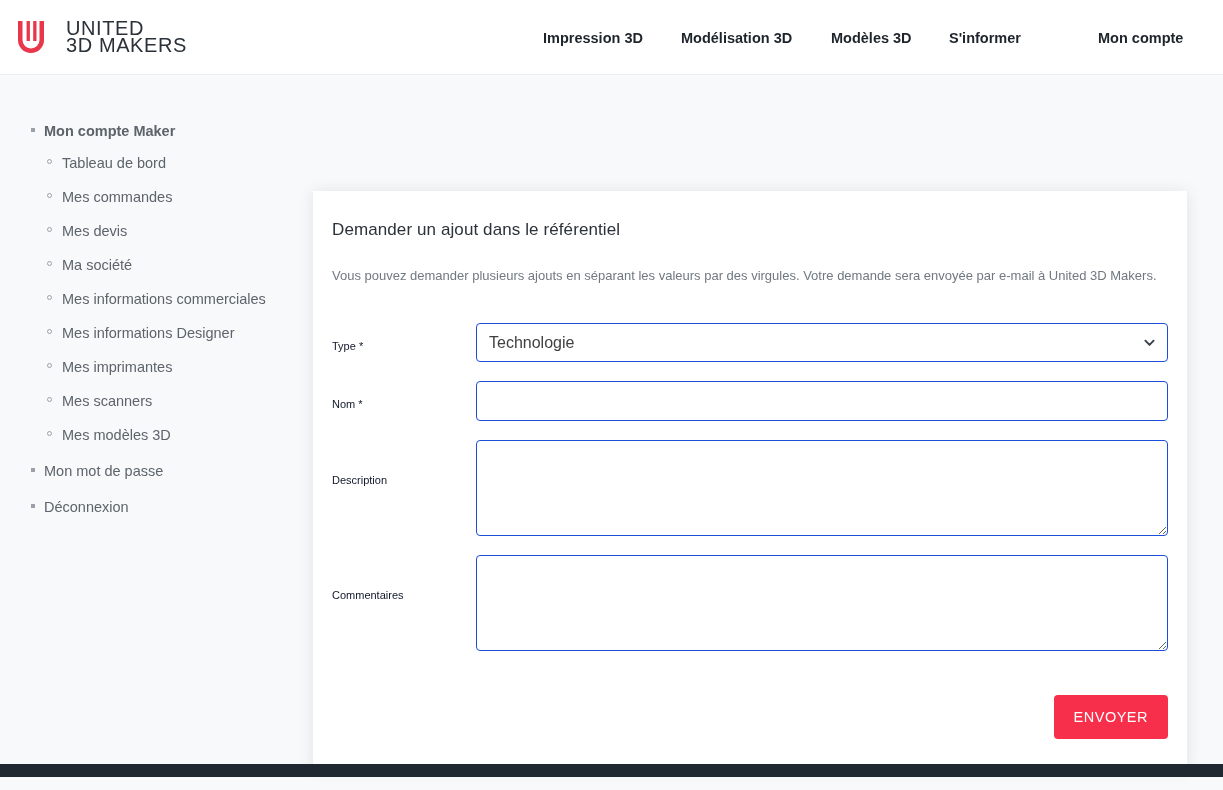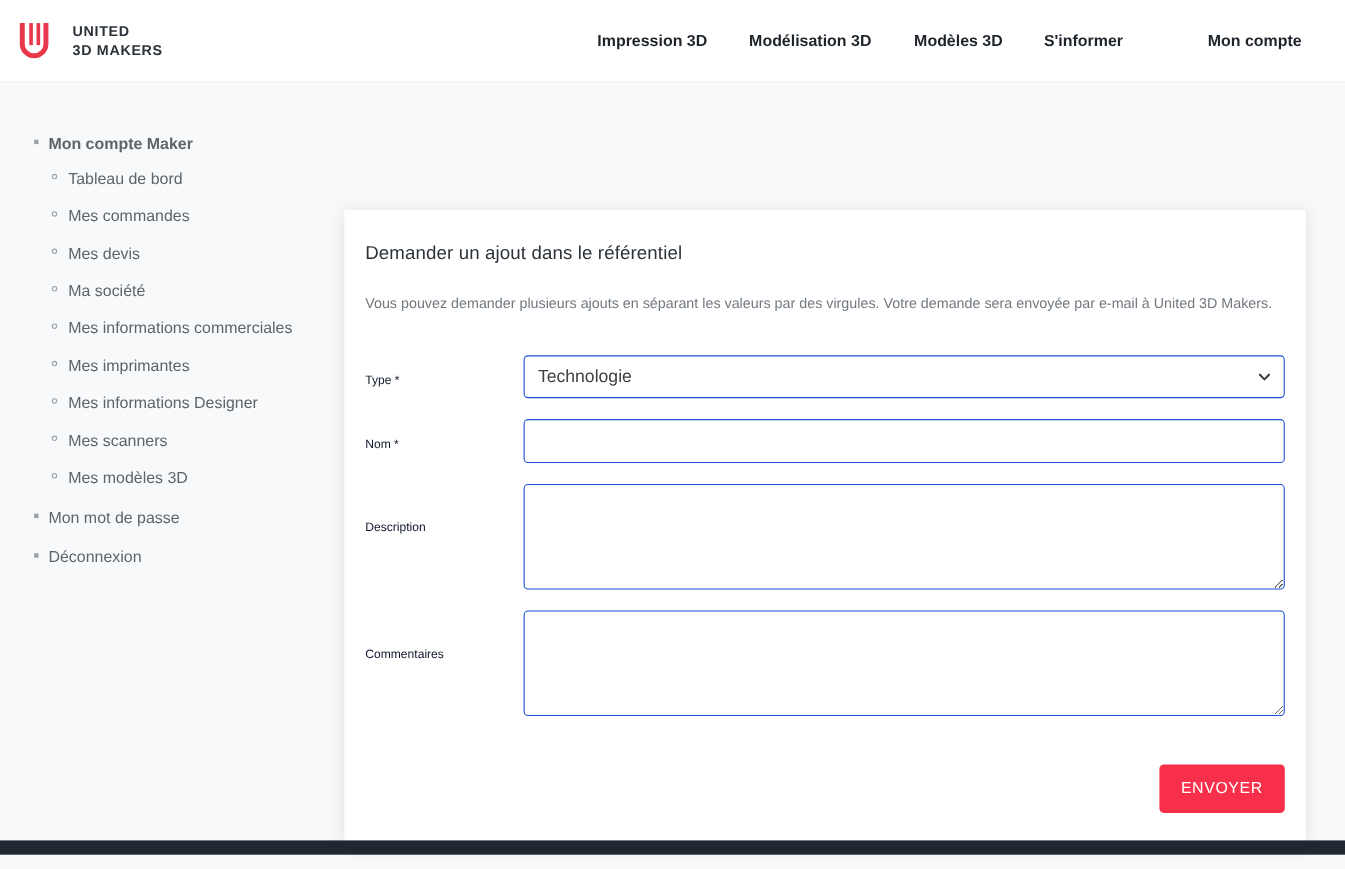--- a/index.html
+++ b/index.html
@@ -27,22 +27,22 @@
   }
   .brand {
     display: flex;
     align-items: center;
     margin-left: 14px;
     gap: 10px;
     text-decoration: none;
   }
   .brand-mark { width: 42px; height: 38px; display: block; flex: none; }
   .brand-text {
-    font-size: 13px;
-    font-weight: bold;
+    font-size: 20px;
+    font-weight: normal;
     line-height: 17px;
     letter-spacing: 0.6px;
     color: #2a3138;
     white-space: pre-line;
   }
 
   .main-nav {
     position: absolute;
     left: 0; top: 0;
     width: 100%;
@@ -313,27 +313,27 @@
             </li>
           <li>
               <div class="row2">
             <span class="bullet-circle"></span>
             <a class="menu-link lvl2" href="#">Mes informations commerciales</a>
           </div>
             </li>
           <li>
               <div class="row2">
             <span class="bullet-circle"></span>
+            <a class="menu-link lvl2" href="#">Mes informations Designer</a>
+          </div>
+            </li>
+          <li>
+              <div class="row2">
+            <span class="bullet-circle"></span>
             <a class="menu-link lvl2" href="#">Mes imprimantes</a>
-          </div>
-            </li>
-          <li>
-              <div class="row2">
-            <span class="bullet-circle"></span>
-            <a class="menu-link lvl2" href="#">Mes informations Designer</a>
           </div>
             </li>
           <li>
               <div class="row2">
             <span class="bullet-circle"></span>
             <a class="menu-link lvl2" href="#">Mes scanners</a>
           </div>
             </li>
           <li>
               <div class="row2">

